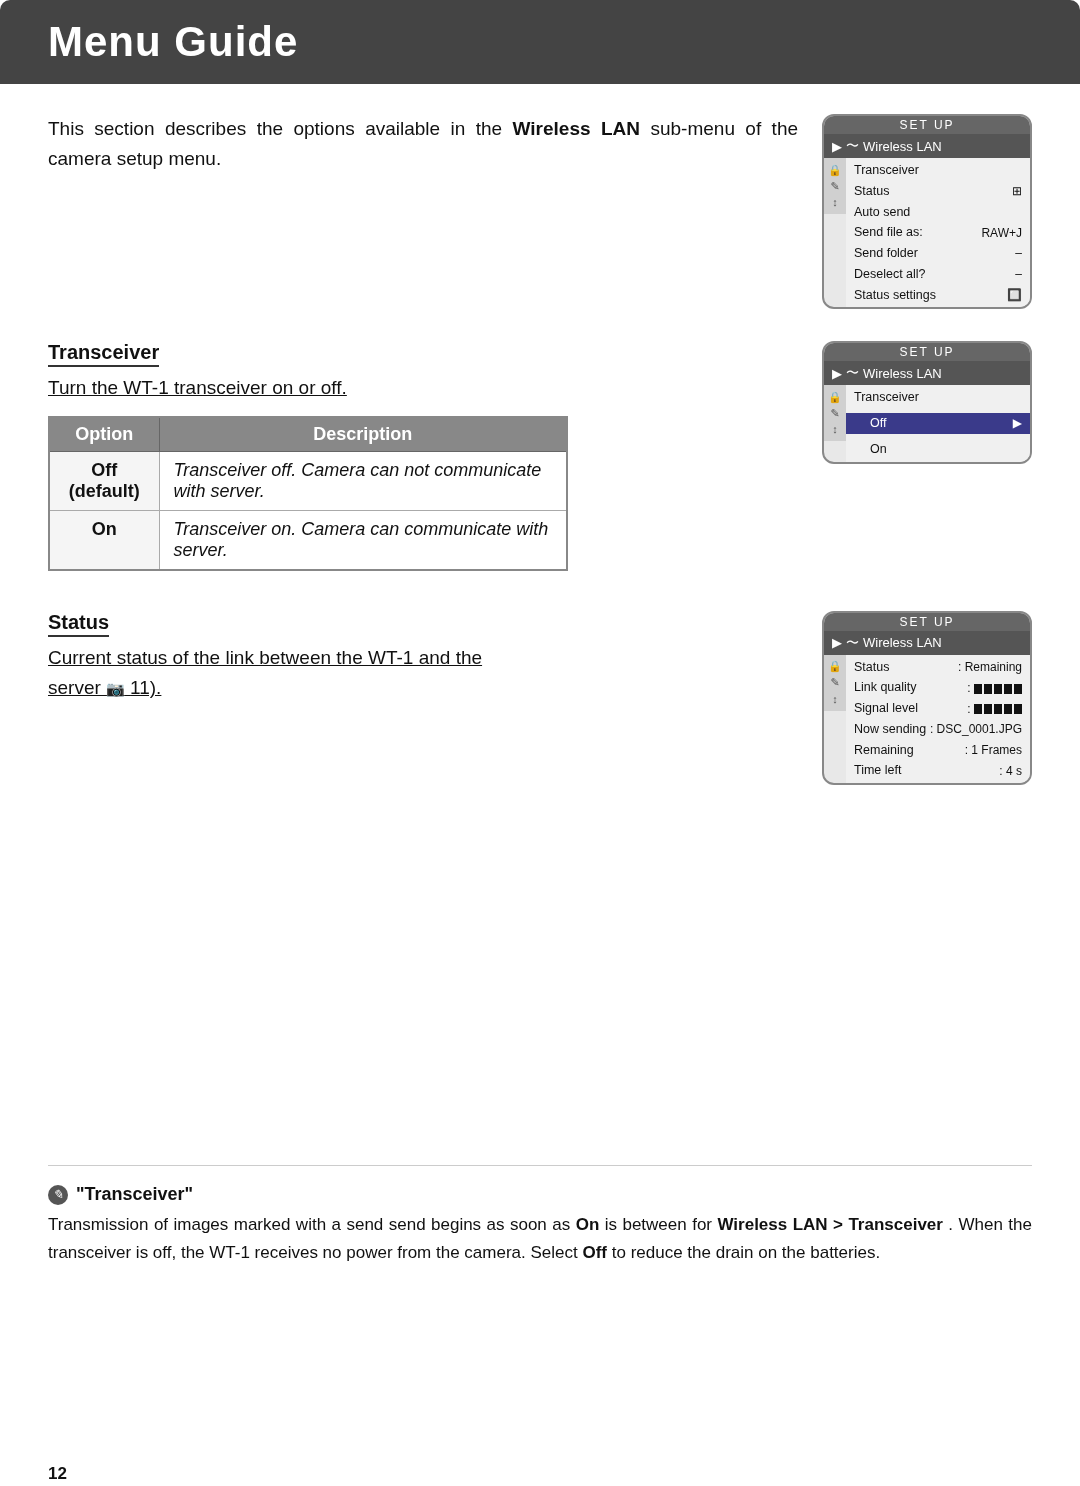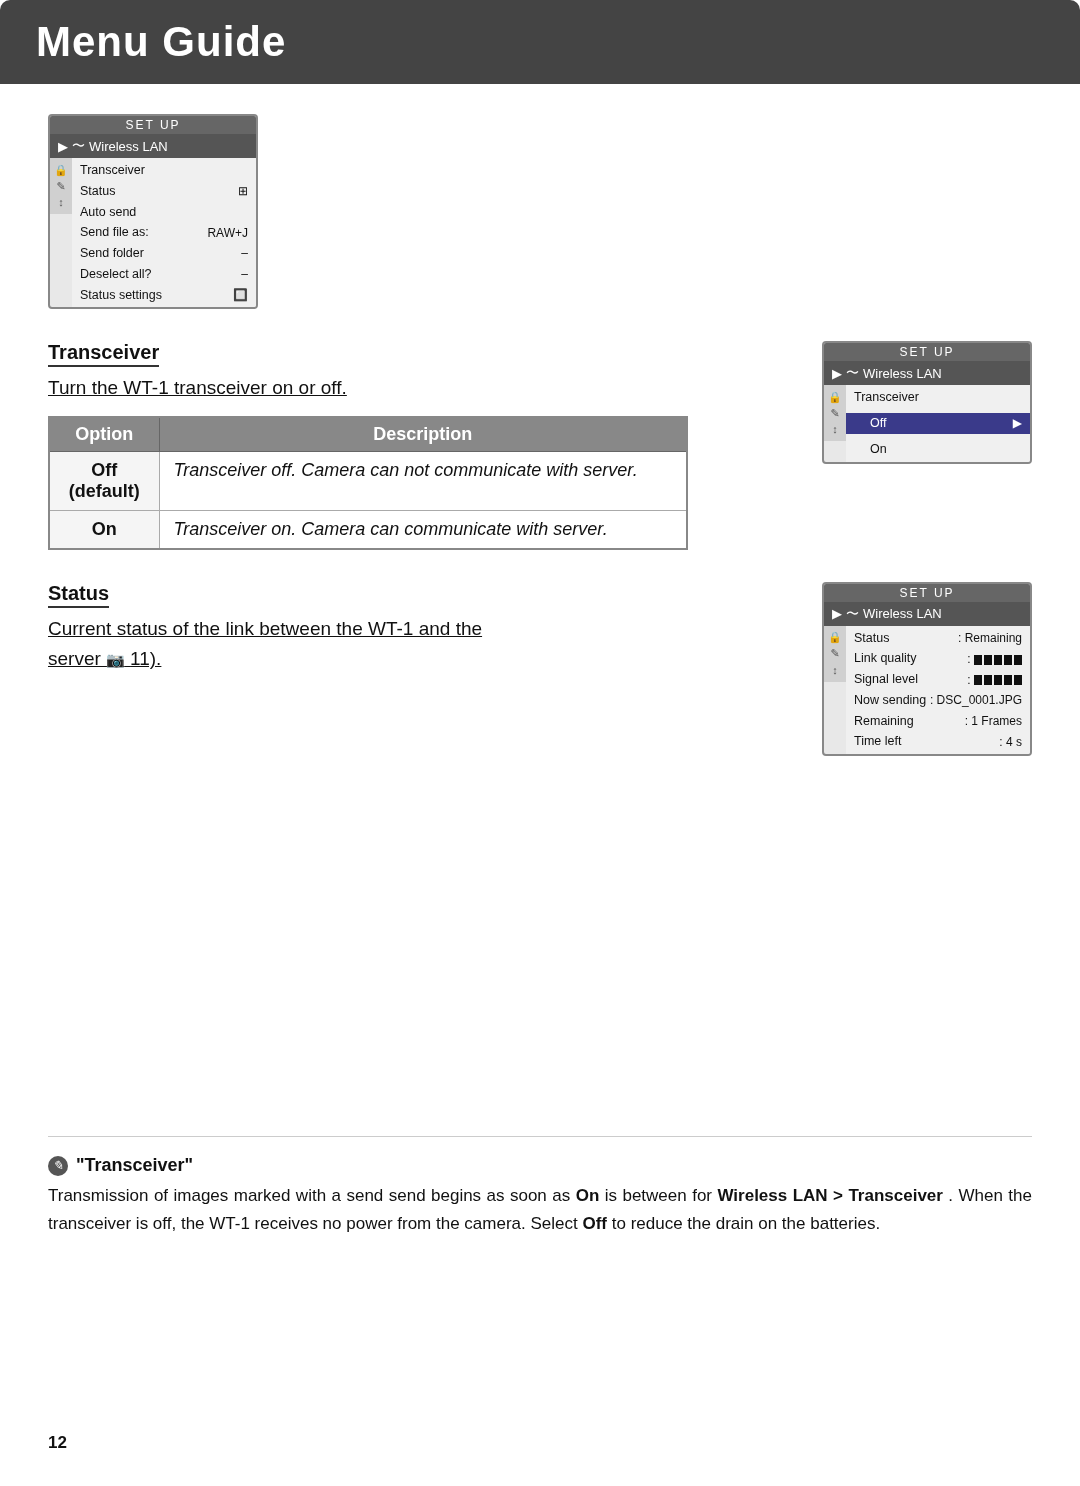--- a/index.html
+++ b/index.html
@@ -10,21 +10,21 @@
       font-family: Arial, Helvetica, sans-serif;
       font-size: 18px;
       color: #111;
       position: relative;
     }
 
     
     .header {
       background: #444;
       border-radius: 10px 10px 0 0;
-      padding: 18px 36px;
+      padding: 18px 48px;
       margin: 0 0 0 0;
     }
     .header h1 {
       color: #fff;
       font-size: 42px;
       font-weight: bold;
       letter-spacing: 1px;
     }
 
     .content {
@@ -45,21 +45,21 @@
       text-align: justify;
     }
     .intro-text strong {
       font-weight: bold;
     }
 
     
     .camera-menu {
       background: #e8e8e8;
       border: 2px solid #888;
-      border-radius: 4px;
+      border-radius: 12px;
       width: 210px;
       min-width: 210px;
       font-size: 13px;
       color: #111;
       overflow: hidden;
     }
     .camera-menu .menu-title-bar {
       background: #666;
       color: #fff;
       text-align: center;
@@ -126,21 +126,22 @@
     .section-desc {
       font-size: 19px;
       margin-bottom: 12px;
       line-height: 1.6;
       text-decoration: underline;
     }
 
     
     .option-table {
       border-collapse: collapse;
-      width: 640px;
+      width: 520px;
+      margin-bottom: 8px;
       border: 2px solid #888;
     }
     .option-table th {
       background: #888;
       color: #fff;
       padding: 6px 18px;
       font-size: 18px;
       text-align: center;
       border: 1px solid #666;
     }
@@ -212,21 +213,21 @@
       font-size: 18px;
     }
     .note-text {
       font-size: 17px;
       line-height: 1.65;
       text-align: justify;
     }
 
     .page-number {
       position: absolute;
-      bottom: 33px;
+      bottom: 2px;
       left: 48px;
       font-size: 17px;
       font-weight: bold;
     }
 
     
     .signal-bars {
       display: inline-flex;
       gap: 2px;
       vertical-align: middle;
@@ -252,20 +253,25 @@
 </head>
 <body>
 
 <div class="header">
   <h1>Menu Guide</h1>
 </div>
 
 <div class="content">
 
   <div class="intro-section">
+    <div class="intro-text">
+      <span>This section describes the options available in the</span>
+      <strong>Wireless LAN</strong>
+      <span> sub-menu of the camera setup menu.</span>
+    </div>
 
     <div class="camera-menu">
       <div class="menu-title-bar">SET UP</div>
       <div class="menu-header">
         <span>▶</span>
         <span>〜</span>
         <span>Wireless LAN</span>
       </div>
       <div class="menu-section-with-side">
         <div class="camera-menu-side">

